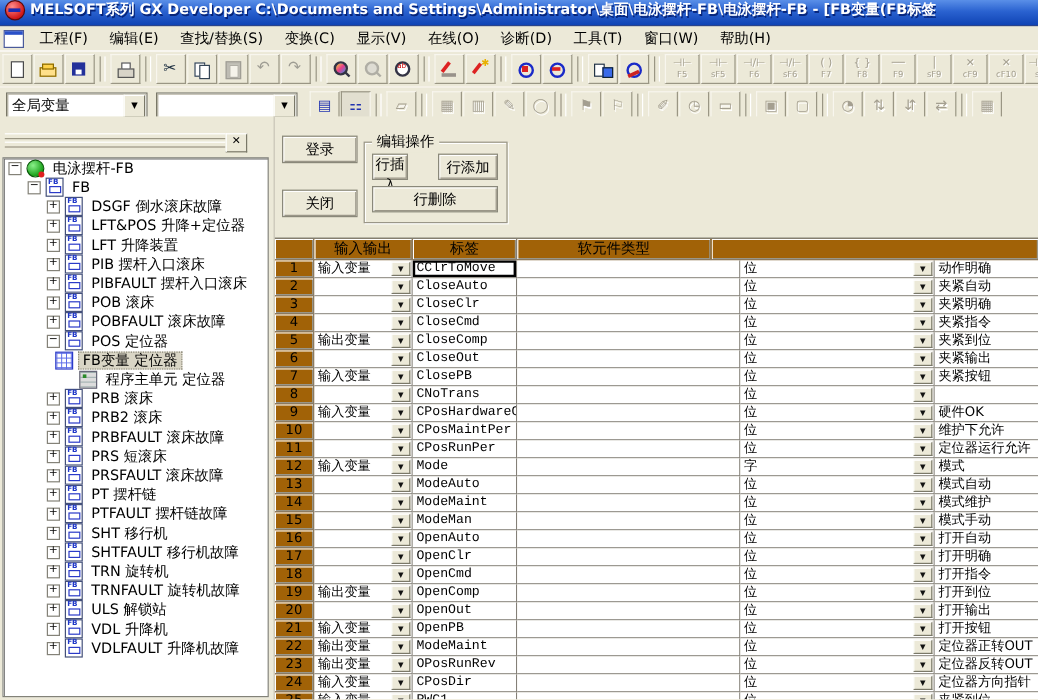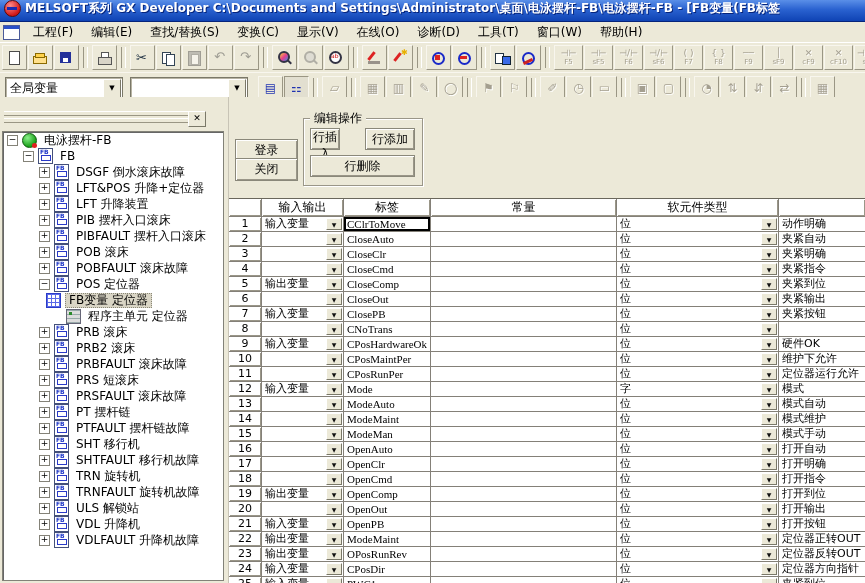--- a/index.html
+++ b/index.html
@@ -103,47 +103,47 @@
             background-image:linear-gradient(#9aa 1px,transparent 1px);background-size:4px 4px}
   .tic-ladder::after{content:"";position:absolute;left:2px;top:2px;width:3px;height:3px;background:#2a8a2a}
   .tlb{padding:0 3px;line-height:15px}
   .tsel{background:#d9d5c5;border:1px dotted #8a8878;line-height:13px}
   
   .rightpanel{flex:1;position:relative;border-left:1px solid #c8c4b6}
   .controls{height:101px;position:relative}
   .xpbtn{position:absolute;background:#ece9d8;border:1px solid #8a887a;
          box-shadow:inset 1px 1px 0 #fff,inset -1px -1px 0 #9a9688;
          font:12px "DejaVu Sans",sans-serif;text-align:center;padding:0}
-  #btn-login{left:6px;top:42px;width:63px;height:23px}
+  #btn-login{left:6px;top:16px;width:63px;height:23px}
   #btn-closeform{left:6px;top:61px;width:63px;height:23px}
   .groupbox{position:absolute;left:74px;top:21px;width:118px;height:66px;
             border:1px solid #9a9688;box-shadow:inset 1px 1px 0 #fff,1px 1px 0 #fff}
   .grouplegend{position:absolute;top:-9px;left:6px;background:#ece9d8;padding:0 4px;font-size:12px}
   #btn-insert{left:81px;top:31px;width:30px;height:22px}
   #btn-append{left:136px;top:31px;width:50px;height:22px}
   #btn-delete{left:81px;top:58px;width:105px;height:22px}
   
   .grid{position:absolute;top:101px;left:0;right:0;bottom:0;overflow:hidden;background:#ece9d8;
         border-top:1px solid #6a675c}
   .trow{display:flex;height:15px}
   .hrow{height:18px}
   .c0{width:33px}.c1{width:82px}.c2{width:87px}.c3{width:186px}.c4{width:162px}.c5{flex:1}
   .dc{background:#fff;border-right:1px solid #848078;border-bottom:1px solid #848078;
       font-size:11px;line-height:14px;padding:0 3px;white-space:nowrap;overflow:hidden;
       position:relative;box-sizing:border-box;flex:none}
   .c5.dc{flex:1;border-right:none}
-  .gc,.hc{background:#ffffff;border-right:1px solid #848078;border-bottom:1px solid #848078;
+  .gc,.hc{background:#a16207;border-right:1px solid #848078;border-bottom:1px solid #848078;
       box-shadow:inset 1px 1px 0 #fff,inset -1px -1px 0 #9a9688;text-align:center;
       font-size:11px;line-height:14px;box-sizing:border-box;flex:none;overflow:hidden;white-space:nowrap}
   .hc{line-height:17px;font-size:12px}
   .c5.hc{flex:1;border-right:none}
   .drop{position:absolute;right:1px;top:1px;bottom:1px;width:14px;background:#ece9d8;
         border:1px solid;border-color:#fff #7a7868 #7a7868 #fff;font-size:6px;line-height:11px;
         text-align:center;color:#111}
-  .mono{font-family:Liberation Serif, serif}
+  .mono{font-family:Liberation Mono, monospace}
   .selcell{box-shadow:inset 0 0 0 2px #000}
 </style>
 </head>
 <body>
 
 <div class="titlebar">
   <div class="appicon"></div>
   <div class="titletext">MELSOFT系列 GX Developer C:\Documents and Settings\Administrator\桌面\电泳摆杆-FB\电泳摆杆-FB - [FB变量(FB标签</div>
 </div>
 
@@ -461,21 +461,20 @@
       </div>
       <button class="xpbtn" id="btn-insert">行插入</button>
       <button class="xpbtn" id="btn-append">行添加</button>
       <button class="xpbtn" id="btn-delete">行删除</button>
     </div>
     <div class="grid" id="grid">
         <div class="trow hrow">
           <div class="hc c0"></div>
           <div class="hc c1">输入输出</div>
           <div class="hc c2">标签</div>
-          <div class="hc c3">常量</div>
           <div class="hc c4">软元件类型</div>
           <div class="hc c5"></div>
         </div>
         <div class="trow">
           <div class="gc c0">1</div>
           <div class="dc c1"><span>输入变量</span><div class="drop">▼</div></div>
           <div class="dc c2 mono selcell">CClrToMove</div>
           <div class="dc c3"></div>
           <div class="dc c4"><span>位</span><div class="drop">▼</div></div>
           <div class="dc c5">动作明确</div>

